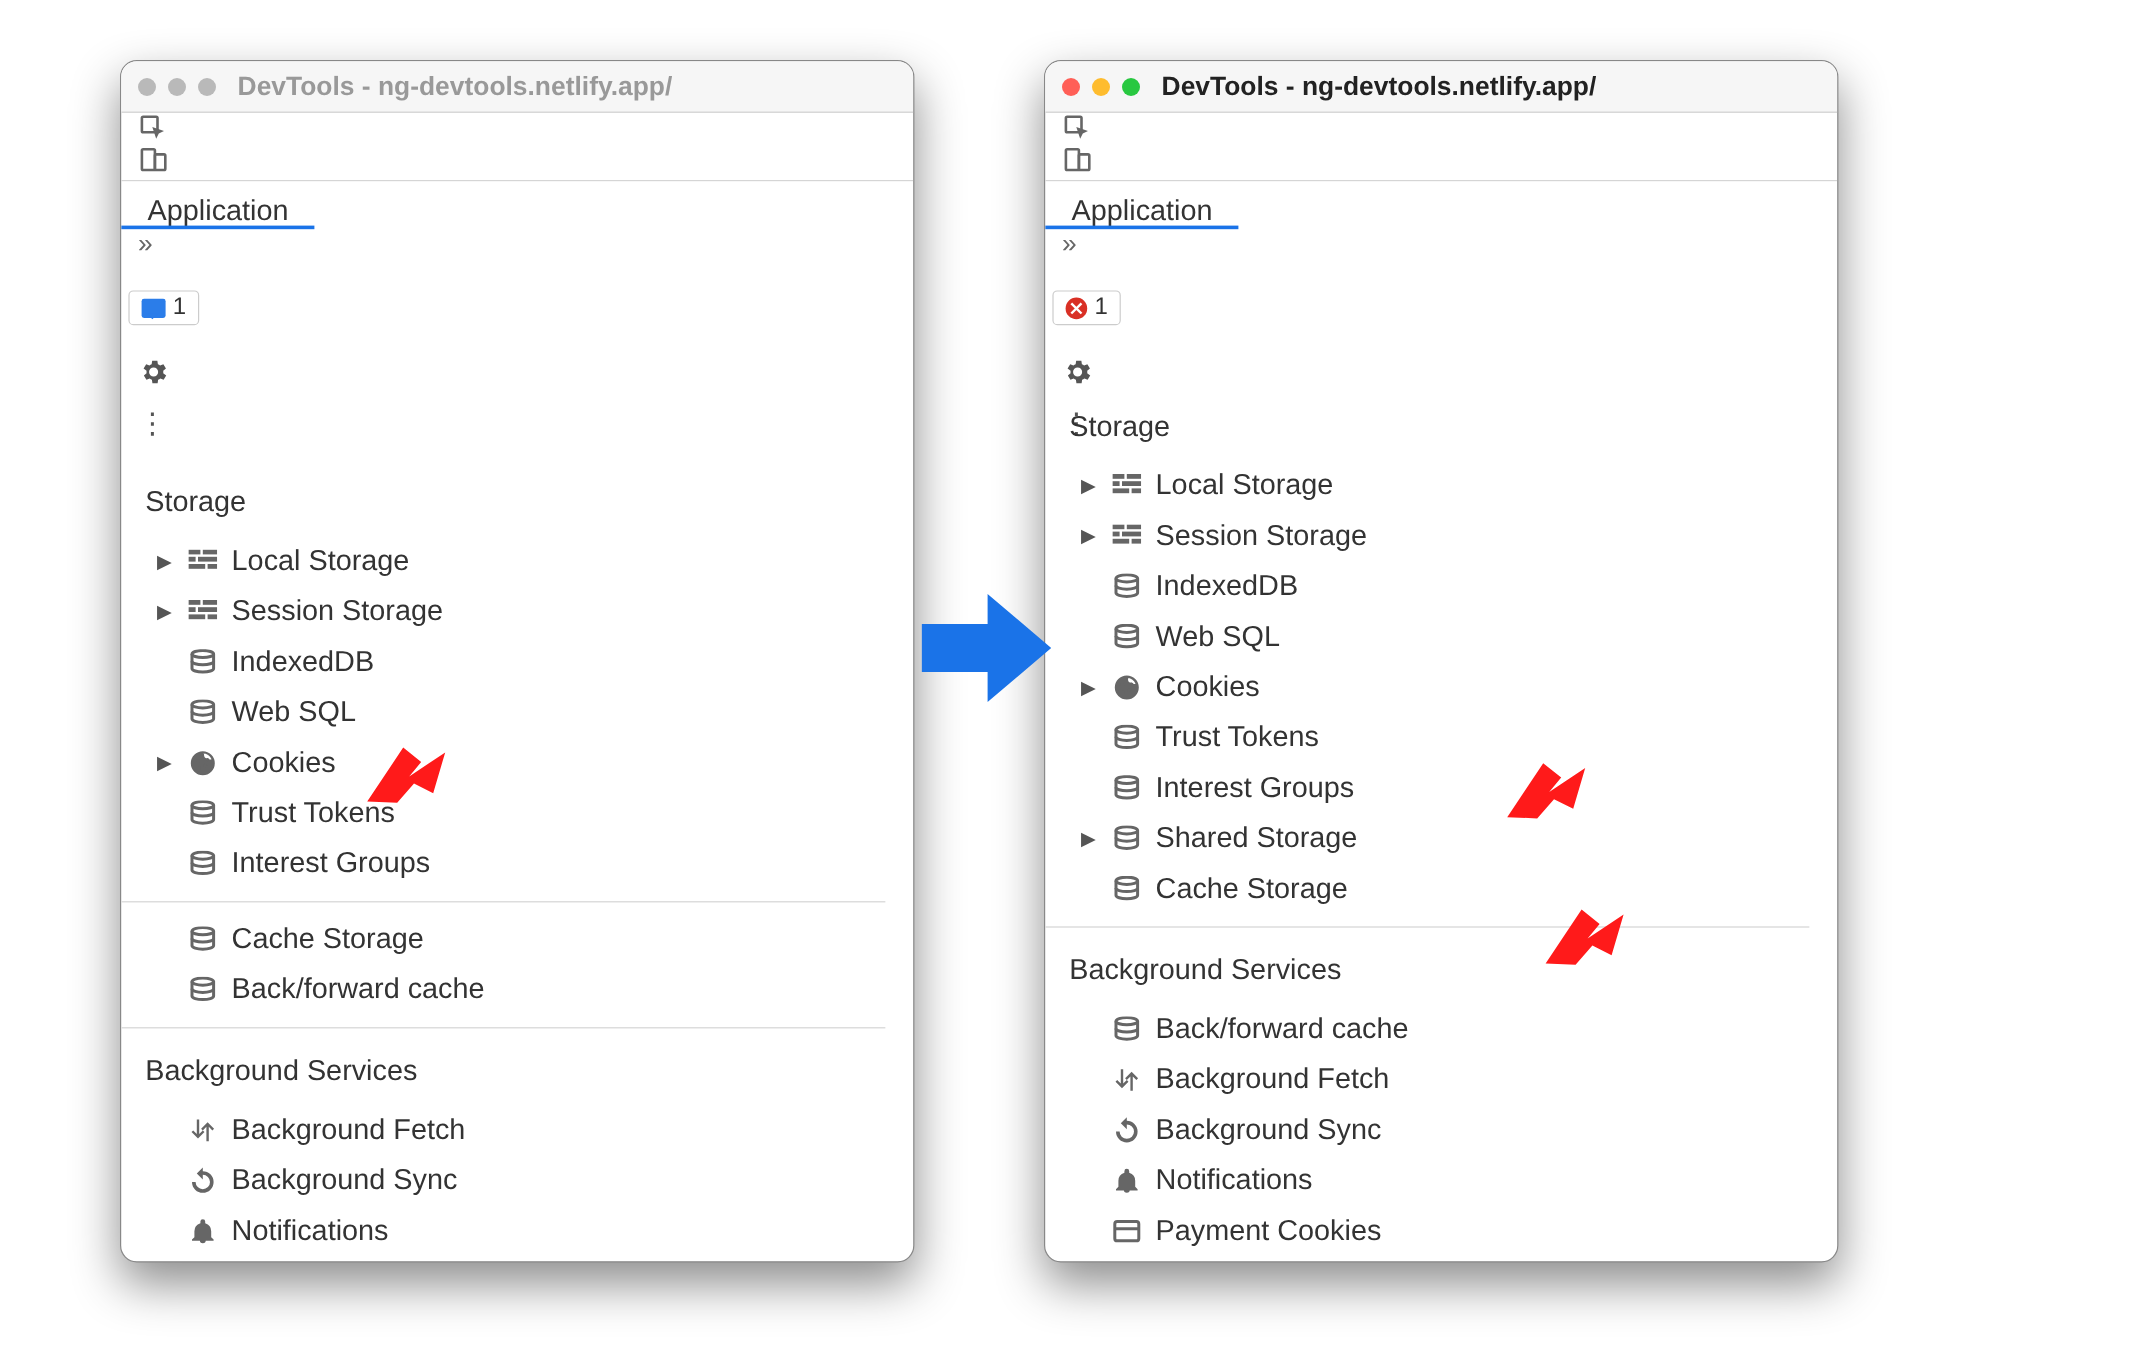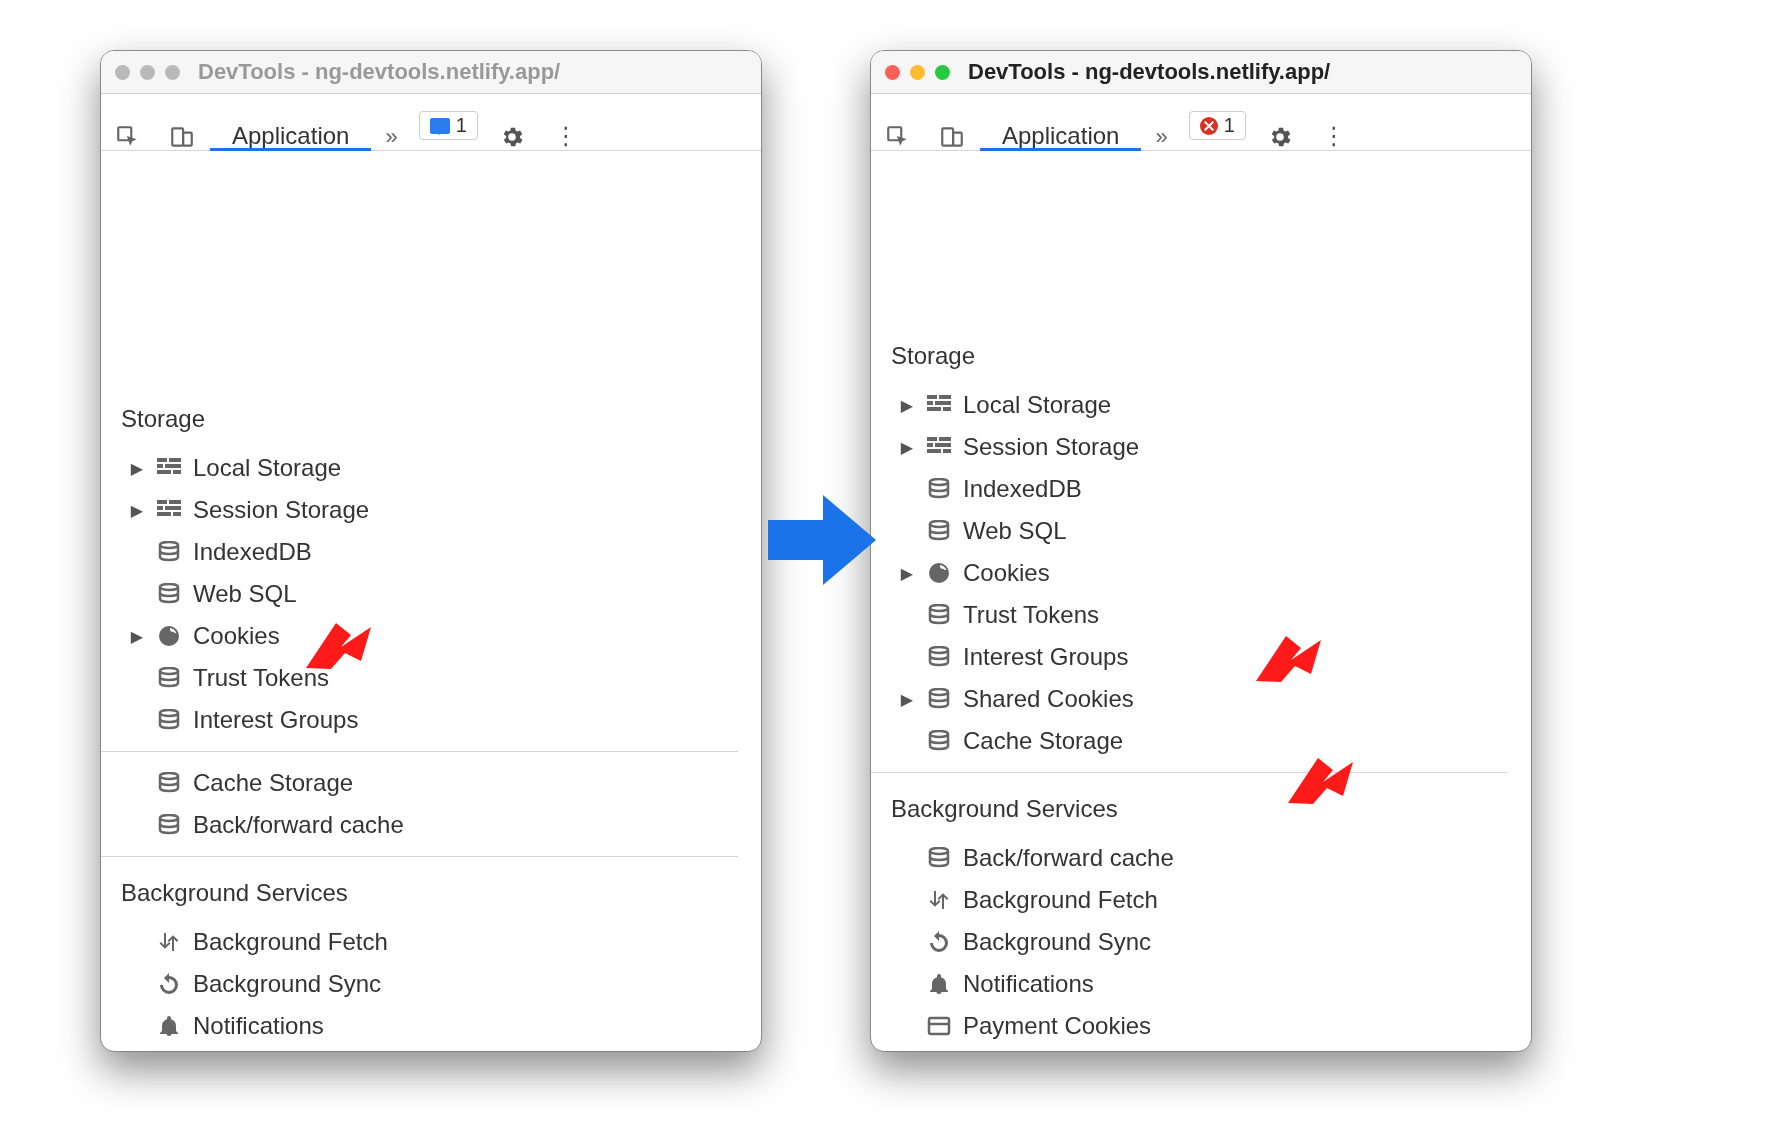--- a/index.html
+++ b/index.html
@@ -24,21 +24,21 @@
   .titlebar{height:42px;display:flex;align-items:center;padding:0 14px;gap:10px;border-bottom:1px solid #d0d0d0;background:#f6f6f6;}
   .traffic{display:flex;gap:10px;}
   .tdot{width:15px;height:15px;border-radius:50%;background:#b9b9b9;}
   .tdot.red{background:#ff5f57;}
   .tdot.yellow{background:#febc2e;}
   .tdot.green{background:#28c840;}
   .win-title{margin-left:8px;font-size:22px;font-weight:600;white-space:nowrap;overflow:hidden;text-overflow:ellipsis;}
   .panel.left .win-title{color:#999;}
   .panel.right .win-title{color:#222;}
   
-  .toolbar{height:56px;border-bottom:1px solid var(--divider);display:flex;align-items:flex-end;}
+  .toolbar{height:56px;border-bottom:1px solid var(--divider);display:flex;align-items:flex-start;flex-direction:column;}
   .tool-sep{width:1px;background:var(--divider);margin:8px 0;}
   .tool-btn{display:flex;align-items:center;justify-content:center;padding:0 14px;color:var(--icon);}
   .tab-label{display:flex;align-items:center;padding:0 22px;font-size:24px;color:#333;position:relative;}
   .tab-label::after{content:"";position:absolute;left:0;right:0;bottom:-1px;height:3px;background:var(--tab-underline);}
   .chev{font-size:22px;color:#666;padding:0 14px;display:flex;align-items:center;}
   .badge{display:flex;align-items:center;gap:6px;border:1px solid #ccc;border-radius:4px;padding:2px 10px;margin:10px 6px;font-size:20px;color:#333;}
   .badge .ico-msg{width:20px;height:16px;background:#2b7de9;position:relative;border-radius:2px;}
   .badge .ico-msg::after{content:"";position:absolute;left:4px;bottom:-6px;border:5px solid transparent;border-top-color:#2b7de9;}
   .badge .ico-err{width:18px;height:18px;border-radius:50%;background:#d93025;position:relative;}
   .badge .ico-err::before,.badge .ico-err::after{content:"";position:absolute;left:8px;top:3px;width:2px;height:12px;background:#fff;transform:rotate(45deg);}
@@ -399,21 +399,21 @@
             </div>
             <div class="row">
               <span class="arrow">▶</span>
               <span class="ico">
                 <svg width="24" height="22" viewBox="0 0 24 22" fill="none" stroke="#666" stroke-width="2.5">
                   <ellipse cx="12" cy="4" rx="9" ry="3"></ellipse>
                   <path d="M3 4v6c0 1.7 4 3 9 3s9-1.3 9-3V4"></path>
                   <path d="M3 10v6c0 1.7 4 3 9 3s9-1.3 9-3v-6"></path>
                 </svg>
               </span>
-              <span>Shared Cookies</span>
+              <span>Shared Storage</span>
             </div>
             <div class="row">
               <span class="arrow empty">▶</span>
               <span class="ico">
                 <svg width="24" height="22" viewBox="0 0 24 22" fill="none" stroke="#666" stroke-width="2.5">
                   <ellipse cx="12" cy="4" rx="9" ry="3"></ellipse>
                   <path d="M3 4v6c0 1.7 4 3 9 3s9-1.3 9-3V4"></path>
                   <path d="M3 10v6c0 1.7 4 3 9 3s9-1.3 9-3v-6"></path>
                 </svg>
               </span>

